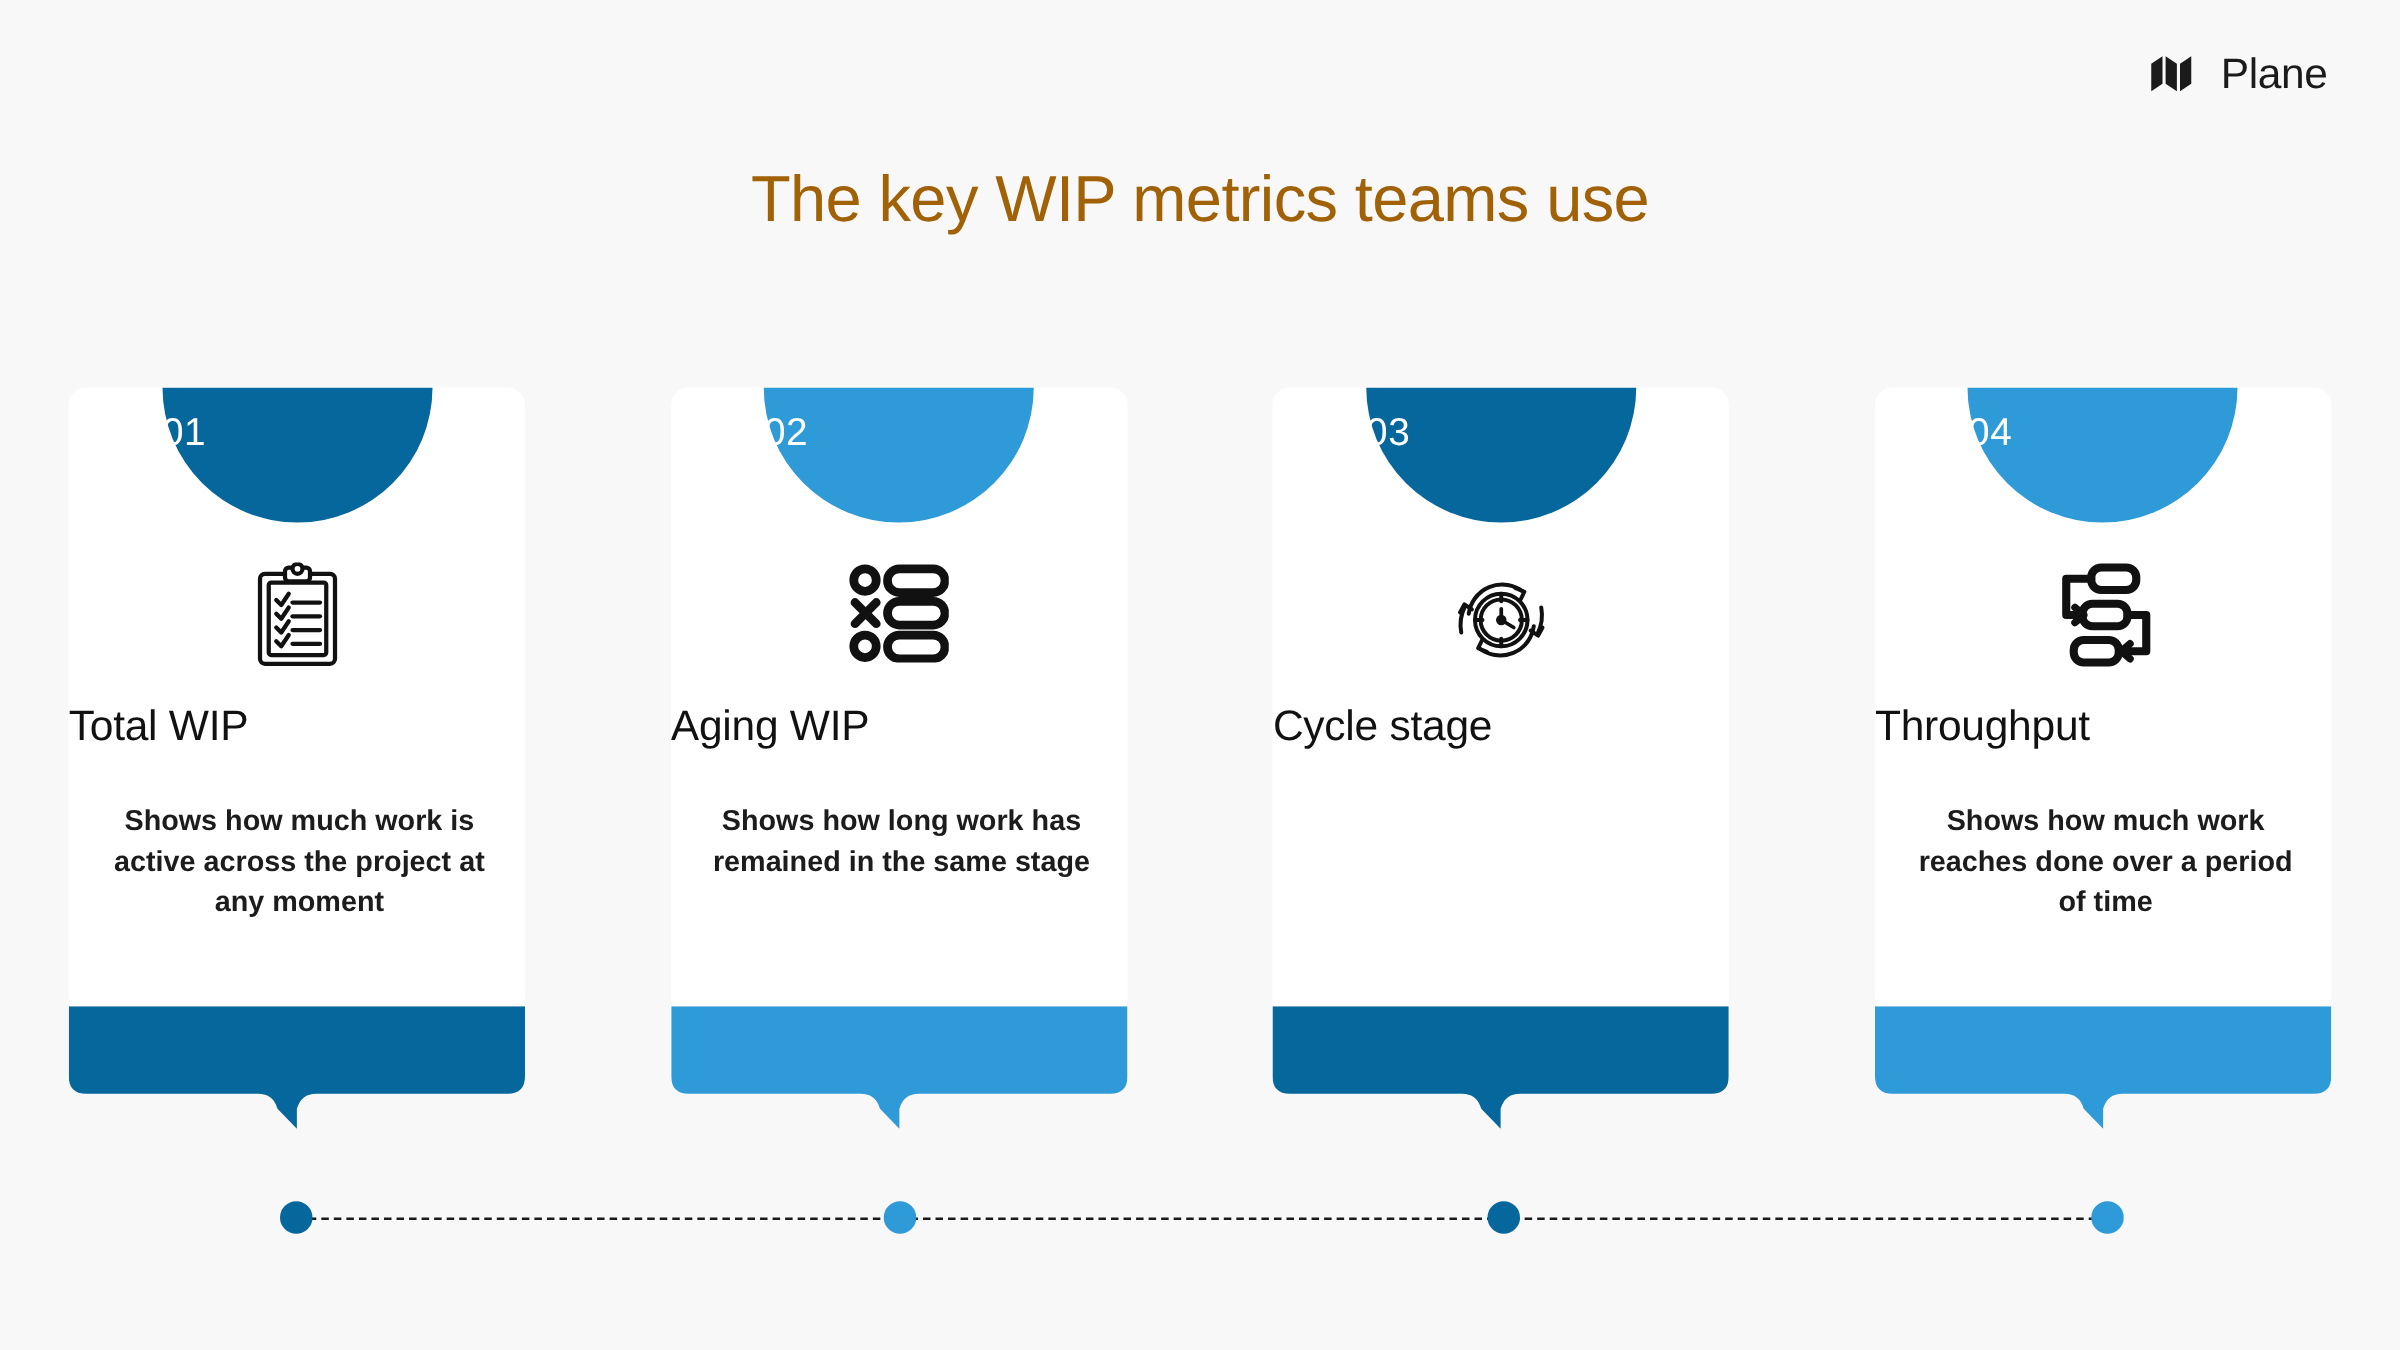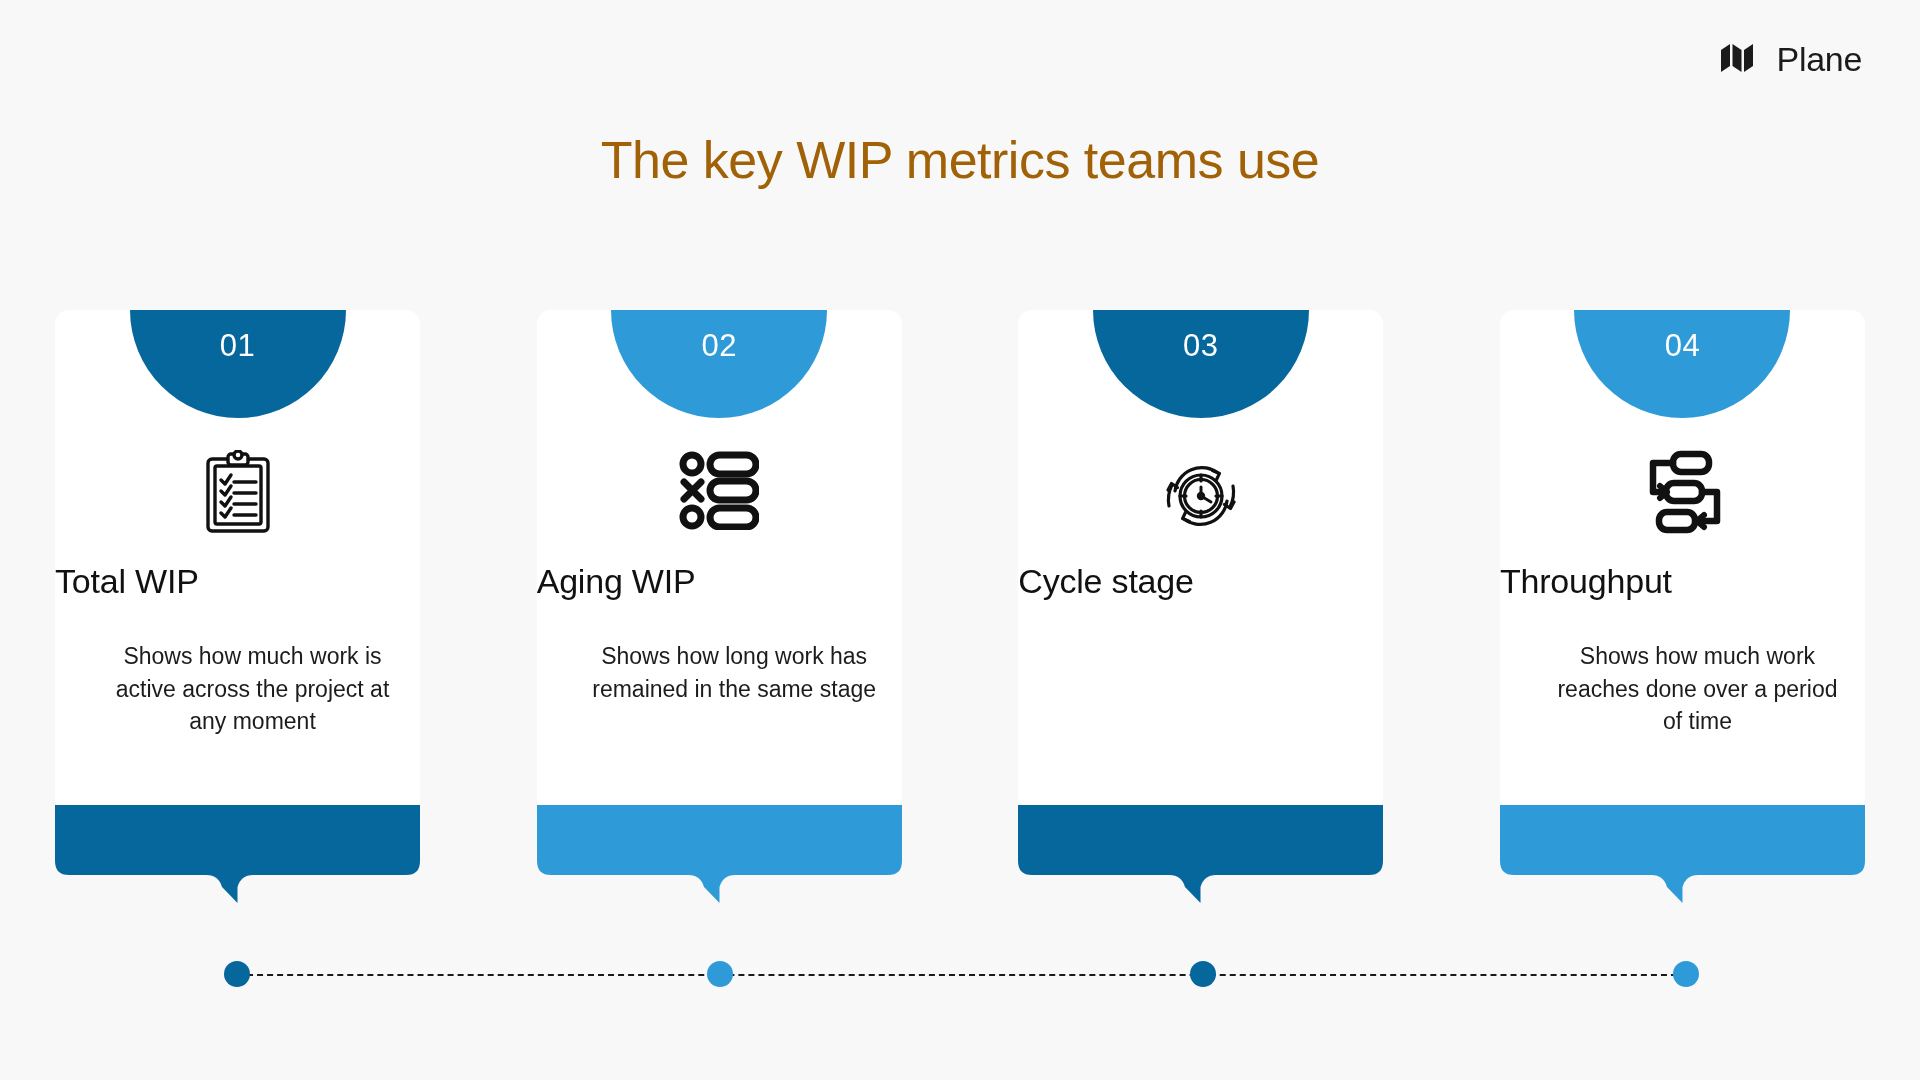--- a/index.html
+++ b/index.html
@@ -16,21 +16,21 @@
     height: 1080px;
     background: #f8f8f8;
   }
 
   
   .brand {
     position: absolute;
     top: 42px;
     right: 58px;
     display: flex;
-    align-items: flex-start;
+    align-items: center;
     gap: 12px;
   }
   .brand-mark { width: 46px; height: 32px; display: block; }
   .brand-name {
     font-size: 34px;
     font-weight: 400;
     color: #1b1b1b;
     letter-spacing: -0.3px;
     line-height: 1;
   }
@@ -81,21 +81,20 @@
     position: absolute;
     top: 0;
     left: 50%;
     transform: translateX(-50%);
     width: 216px;
     height: 108px;
     border-bottom-left-radius: 108px 108px;
     border-bottom-right-radius: 108px 108px;
     display: flex;
     align-items: flex-start;
-    justify-content: center;
     padding-top: 20px;
     z-index: 3;
   }
   .badge-num {
     color: #ffffff;
     font-size: 31px;
     font-weight: 400;
     letter-spacing: 0.5px;
     line-height: 1;
   }
@@ -119,27 +118,27 @@
     width: 100%;
     text-align: left;
     font-size: 34px;
     font-weight: 400;
     color: #111111;
     letter-spacing: -0.2px;
   }
   .card-desc {
     position: absolute;
     top: 330px;
-    left: 45px;
+    left: 32px;
     width: 305px;
     text-align: center;
     font-size: 23px;
     line-height: 1.42;
     color: #1c1c1c;
-    font-weight: 400;
+    font-weight: 700;
   }
 
   
   .ribbon {
     position: absolute;
     top: 495px;
     left: 0;
     width: 365px;
     height: 105px;
   }

